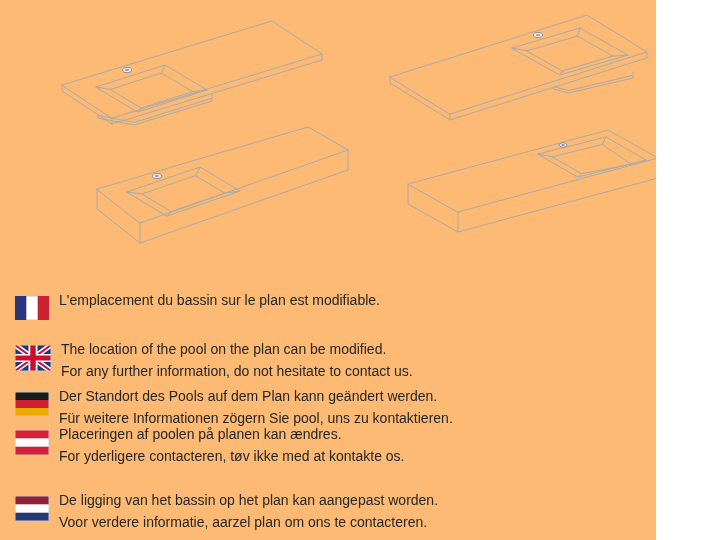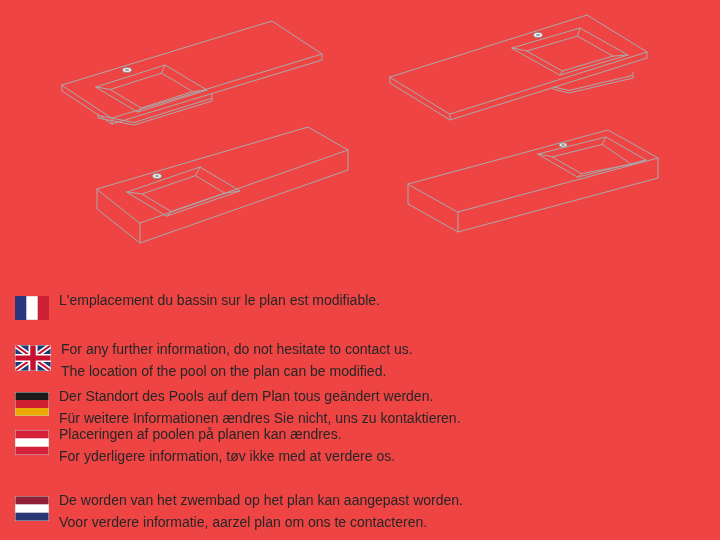--- a/index.html
+++ b/index.html
@@ -1,16 +1,16 @@
 <!DOCTYPE html>
 <html><head>
 <meta charset="utf-8">
 <style>
   html,body{margin:0;padding:0;background:#fff;}
-  #canvas{position:relative;width:720px;height:540px;background:#ef4444;overflow:hidden;
+  #canvas{position:relative;width:656px;height:540px;background:#fdba74;overflow:hidden;
           font-family:"Liberation Sans", sans-serif;}
   .drawing{position:absolute;}
   .drawing path{fill:none;stroke:#aaaaaa;stroke-width:1;stroke-linejoin:round;stroke-linecap:round;}
   .drawing .faucet-outer{fill:#f2f2f2;stroke:#8f8f8f;}
   .drawing .faucet-inner{fill:#9a9a9a;stroke:none;}
   .legend-row{position:absolute;left:15px;display:flex;align-items:flex-start;}
   .flag{flex:0 0 auto;margin-top:6px;margin-right:10px;display:block;}
   .flag svg{display:block;}
   .legend-text{color:#262626;font-size:14px;line-height:21.5px;}
   .legend-line{white-space:nowrap;}
@@ -100,63 +100,63 @@
         <path d="M0,0 L36,26 M36,0 L0,26" stroke="#ffffff" stroke-width="5.2"></path>
         <path d="M0,0 L36,26 M36,0 L0,26" stroke="#c8102e" stroke-width="2"></path>
         <path d="M18,0 V26" stroke="#ffffff" stroke-width="9"></path>
         <path d="M0,13 H36" stroke="#ffffff" stroke-width="8"></path>
         <path d="M18,0 V26" stroke="#c8102e" stroke-width="5.5"></path>
         <path d="M0,13 H36" stroke="#c8102e" stroke-width="5"></path>
         <rect x="0" y="0" width="36" height="26" fill="none" stroke="#c8c8c8"></rect>
       </svg>
     </span>
     <div class="legend-text">
+      <div class="legend-line">The location of the pool on the plan can be modified.</div>
       <div class="legend-line">For any further information, do not hesitate to contact us.</div>
-      <div class="legend-line">The location of the pool on the plan can be modified.</div>
     </div>
   </div>
 
   <div class="legend-row" style="top:386px">
     <span class="flag">
       <svg width="34" height="24">
         <rect x="0" y="0" width="34" height="8" fill="#1a1a1a"></rect>
         <rect x="0" y="8" width="34" height="8" fill="#cc2030"></rect>
         <rect x="0" y="16" width="34" height="8" fill="#eca900"></rect>
         <rect x="0" y="0" width="34" height="24" fill="none" stroke="#c8c8c8"></rect>
       </svg>
     </span>
     <div class="legend-text">
-      <div class="legend-line">Der Standort des Pools auf dem Plan tous geändert werden.</div>
-      <div class="legend-line">Für weitere Informationen ændres Sie nicht, uns zu kontaktieren.</div>
+      <div class="legend-line">Der Standort des Pools auf dem Plan kann geändert werden.</div>
+      <div class="legend-line">Für weitere Informationen zögern Sie pool, uns zu kontaktieren.</div>
     </div>
   </div>
 
   <div class="legend-row" style="top:424px">
     <span class="flag">
       <svg width="34" height="25">
         <rect x="0" y="0" width="34" height="25" fill="#ffffff"></rect>
         <rect x="0" y="0" width="34" height="8.3" fill="#d42139"></rect>
         <rect x="0" y="16.7" width="34" height="8.3" fill="#d42139"></rect>
         <rect x="0" y="0" width="34" height="25" fill="none" stroke="#c8c8c8"></rect>
       </svg>
     </span>
     <div class="legend-text">
       <div class="legend-line">Placeringen af poolen på planen kan ændres.</div>
-      <div class="legend-line">For yderligere information, tøv ikke med at verdere os.</div>
+      <div class="legend-line">For yderligere contacteren, tøv ikke med at kontakte os.</div>
     </div>
   </div>
 
   <div class="legend-row" style="top:490px">
     <span class="flag">
       <svg width="34" height="25">
         <rect x="0" y="0" width="34" height="25" fill="#ffffff"></rect>
         <rect x="0" y="0" width="34" height="8.3" fill="#8e1f35"></rect>
         <rect x="0" y="16.7" width="34" height="8.3" fill="#2a3775"></rect>
         <rect x="0" y="0" width="34" height="25" fill="none" stroke="#c8c8c8"></rect>
       </svg>
     </span>
     <div class="legend-text">
-      <div class="legend-line">De worden van het zwembad op het plan kan aangepast worden.</div>
+      <div class="legend-line">De ligging van het bassin op het plan kan aangepast worden.</div>
       <div class="legend-line">Voor verdere informatie, aarzel plan om ons te contacteren.</div>
     </div>
   </div>
 
 </div>
 
 </body></html>

